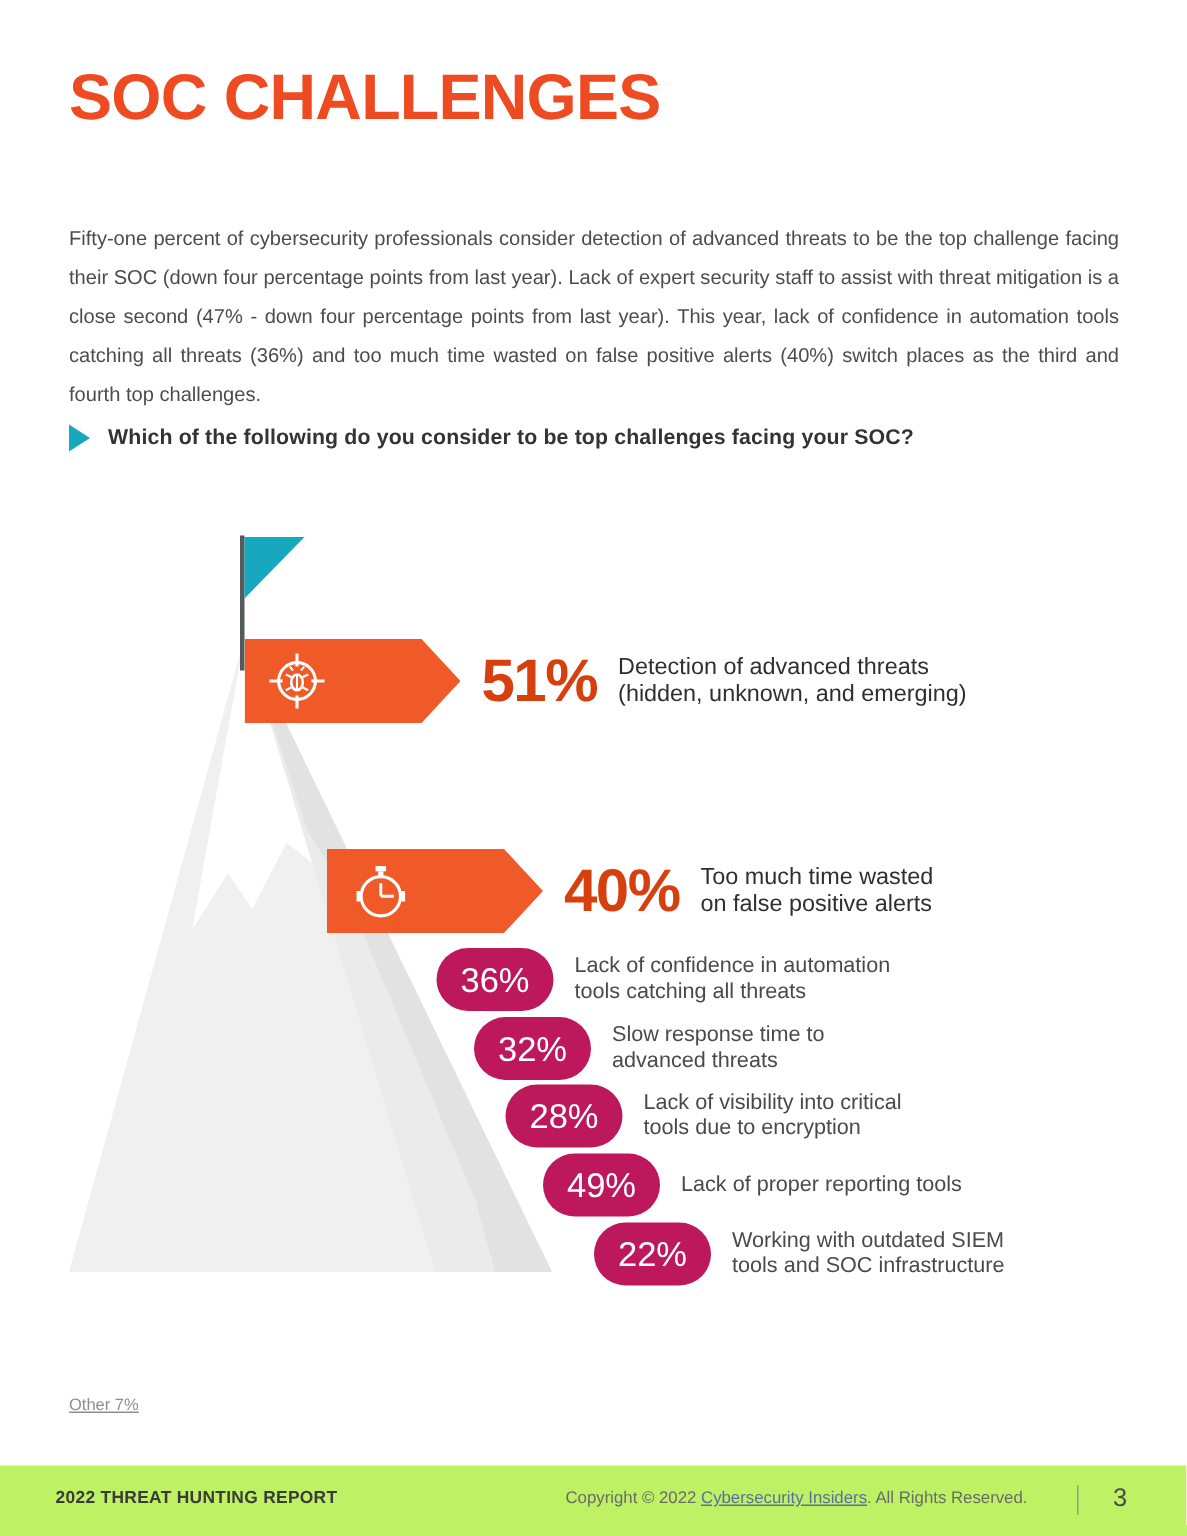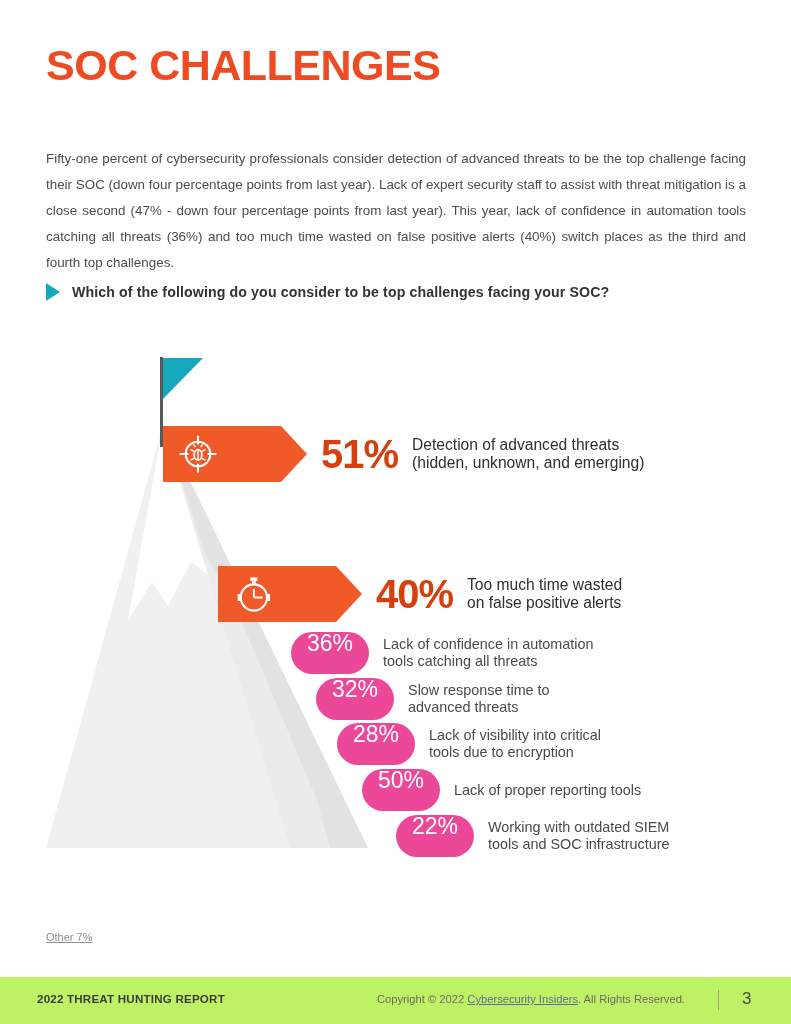--- a/index.html
+++ b/index.html
@@ -75,22 +75,22 @@
     font-size: 40px; font-weight: bold; color: #d6400f;
     letter-spacing: -1px; line-height: 1; margin-left: 14px;
   }
   .lbl-dark {
     font-size: 15.6px; color: #2f2f2f; line-height: 18px;
     margin-left: 14px; white-space: pre-line; font-weight: 500;
   }
 
   
   .pill {
-    height: 42px; background: #ec4899; border-radius: 21px;
-    display: flex; justify-content: center;
+    height: 42px; background: #be185d; border-radius: 21px;
+    display: flex; align-items: center; justify-content: center;
     padding: 0 16px; min-width: 74px;
   }
   .pct-small {
     font-size: 23px; color: #ffffff; font-weight: normal; line-height: 1;
   }
   .lbl-gray {
     font-size: 14.4px; color: #4a4a4a; line-height: 17px;
     margin-left: 14px; white-space: pre-line;
   }
 
@@ -206,21 +206,21 @@
 
       <div class="row" style="left:337px; top:393px;">
         <div class="pill">
           <span class="pct-small">28%</span>
         </div>
         <span class="lbl-gray"><span>Lack of visibility into critical</span><br><span>tools due to encryption</span></span>
       </div>
 
       <div class="row" style="left:362px; top:439px;">
         <div class="pill">
-          <span class="pct-small">50%</span>
+          <span class="pct-small">49%</span>
         </div>
         <span class="lbl-gray"><span>Lack of proper reporting tools</span></span>
       </div>
 
       <div class="row" style="left:396px; top:485px;">
         <div class="pill">
           <span class="pct-small">22%</span>
         </div>
         <span class="lbl-gray"><span>Working with outdated SIEM</span><br><span>tools and SOC infrastructure</span></span>
       </div>

